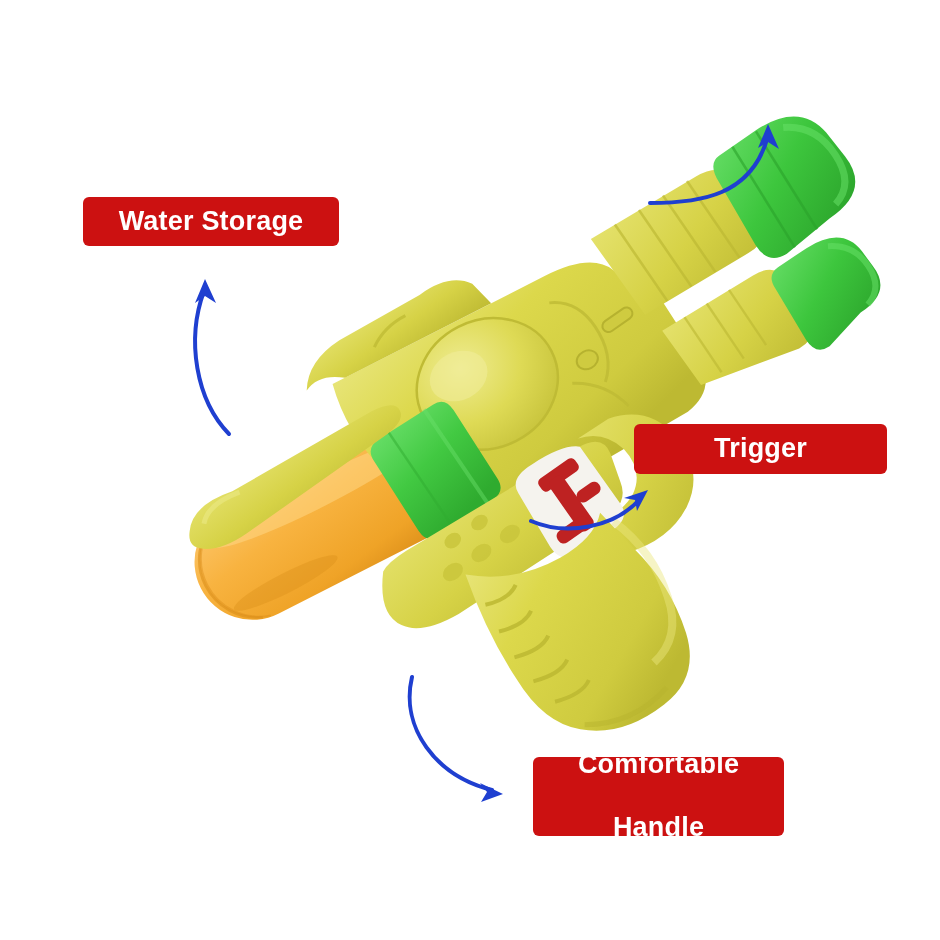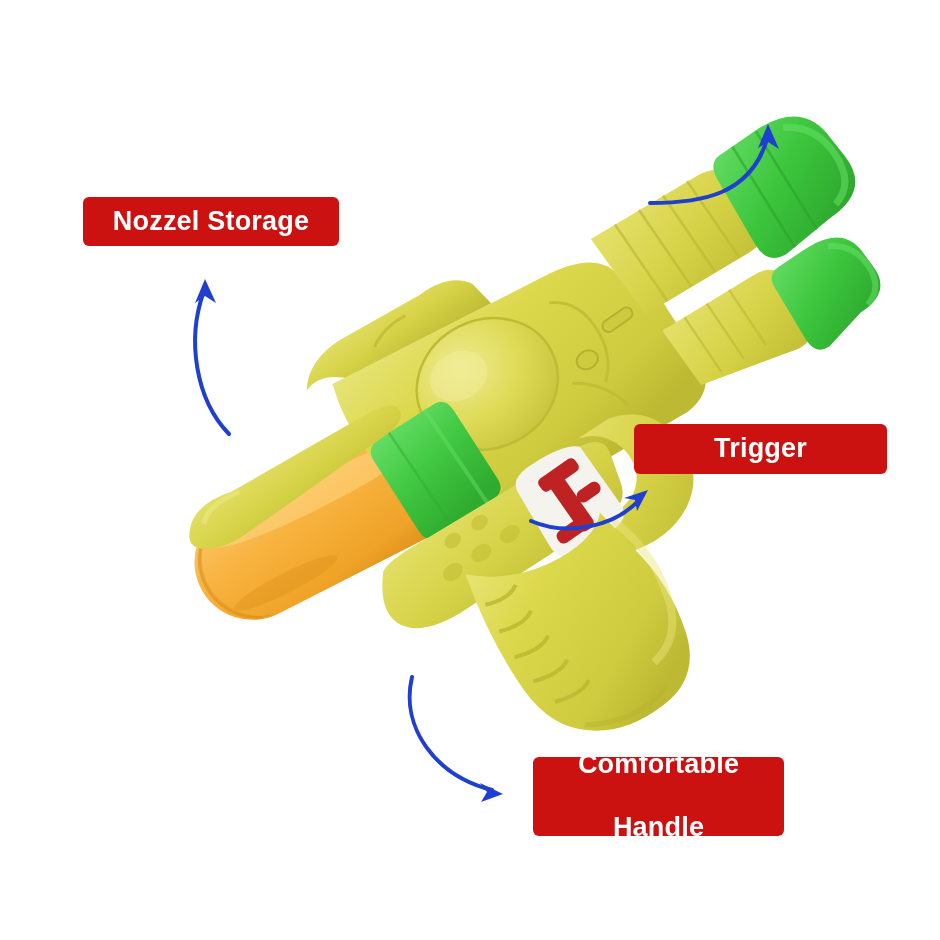--- a/index.html
+++ b/index.html
@@ -261,21 +261,21 @@
 
       <g>
         <path d="M412,677 C400,728 436,776 492,790"></path>
         <path d="M503,794 L480,783 L487,792 L481,802 Z" fill="#1F3FD0" stroke="none"></path>
       </g>
     </g>
   </svg>
 
 
   <div class="callout" id="callout-storage">
-    <span>Nozzel Storage</span>
+    <span>Water Storage</span>
   </div>
 
   <div class="callout" id="callout-trigger">
     <span>Trigger</span>
   </div>
 
   <div class="callout" id="callout-handle">
     <div>
       <span>Comfortable</span><br>
       <span>Handle</span>

